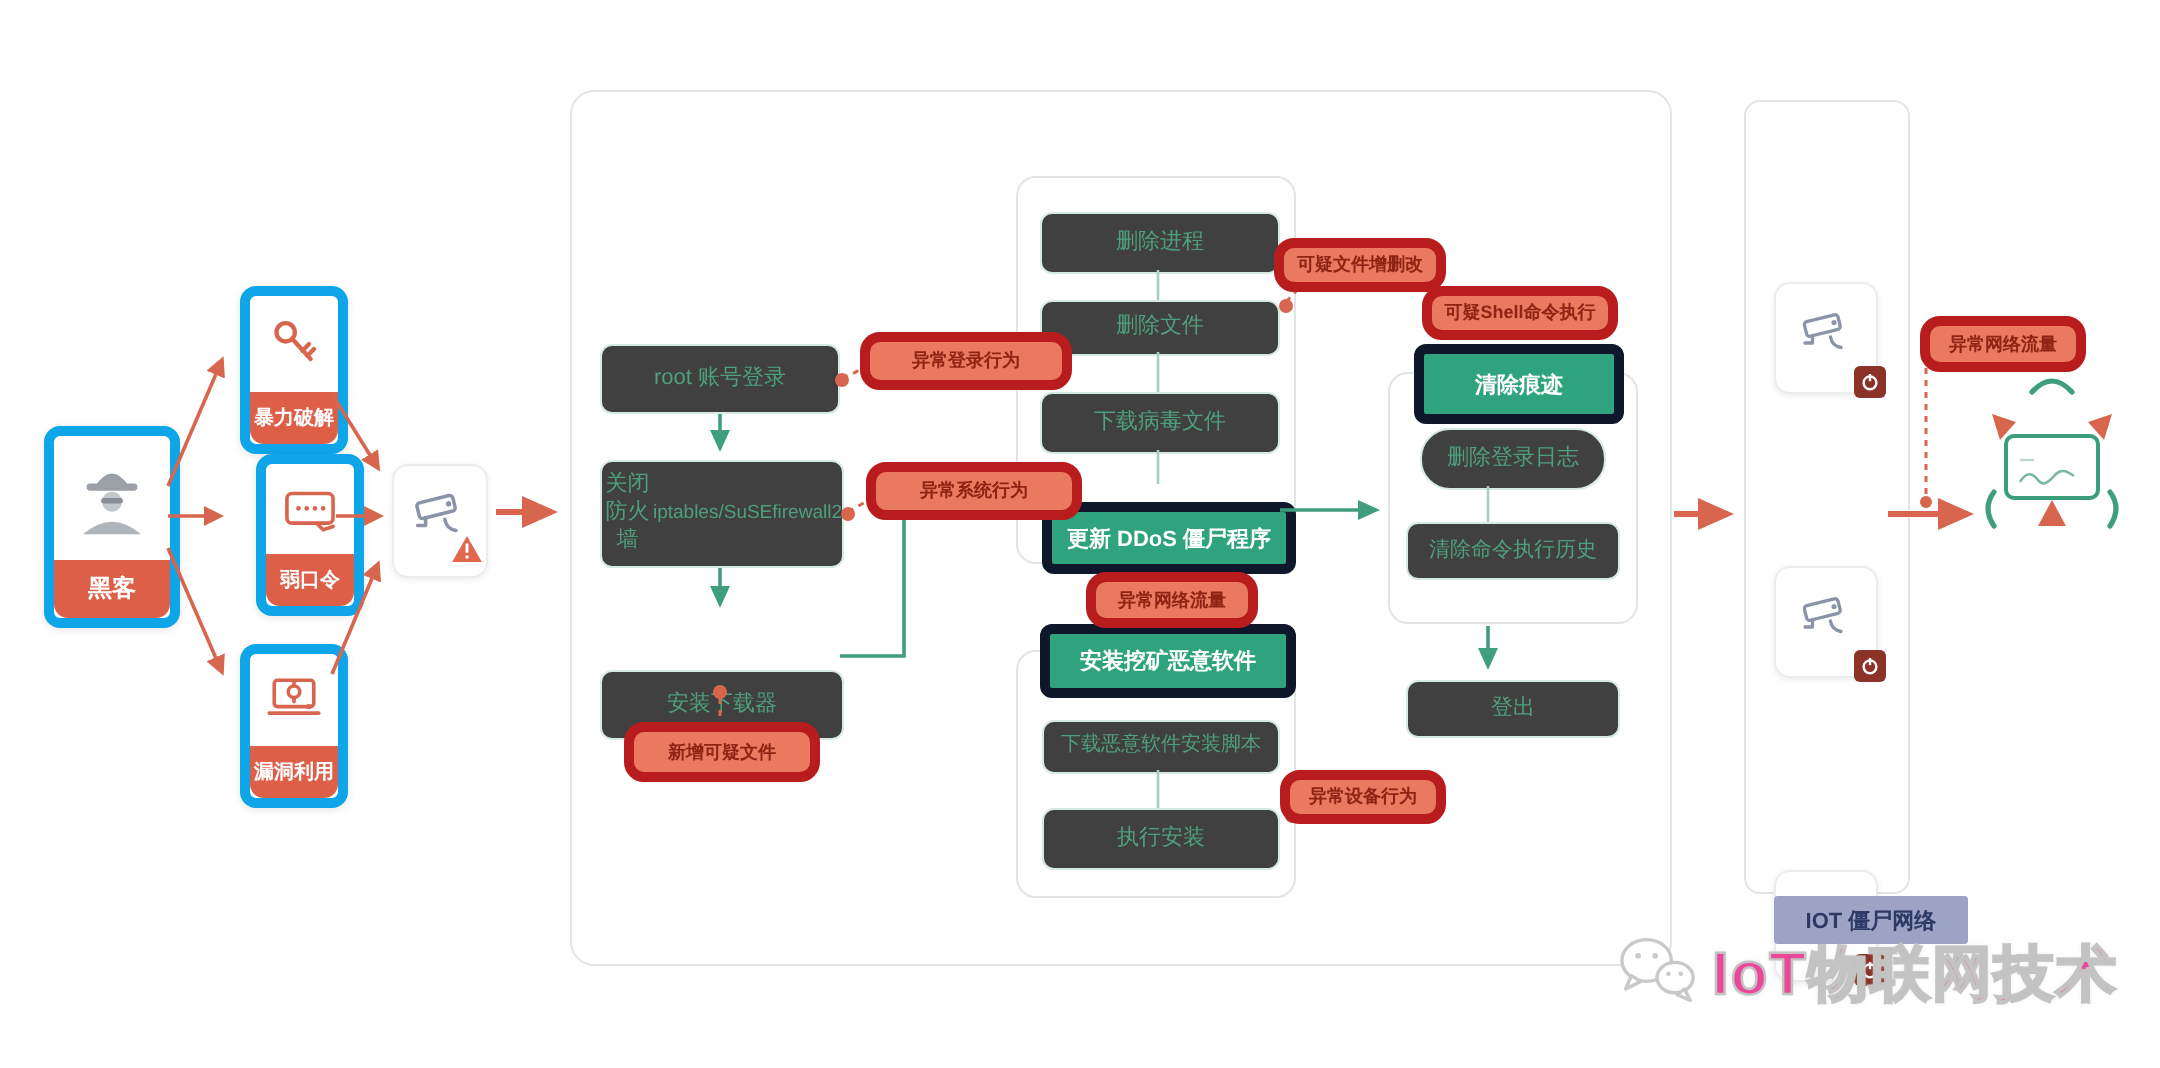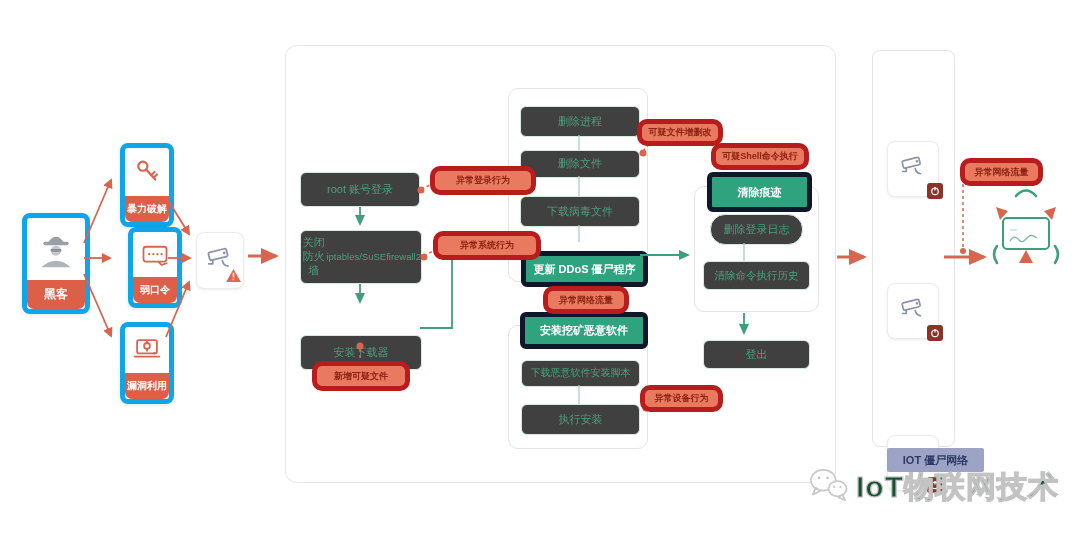--- a/index.html
+++ b/index.html
@@ -29,21 +29,21 @@
     border-radius:0 0 7px 7px;height:26px;}
   .iot-bar{background:#9CA3C4;color:#2D3A66;font-weight:bold;font-size:11px;
     display:flex;align-items:center;justify-content:center;border-radius:2px;z-index:2;}
   .camcard{background:#fff;border:1px solid #ECECEC;border-radius:8px;
     box-shadow:0 1px 3px rgba(0,0,0,0.08);z-index:2;
     display:flex;align-items:center;justify-content:center;position:relative;}
   .virus-badge{position:absolute;right:-5px;bottom:-3px;width:16px;height:16px;
     background:#8C3226;border-radius:3px;display:flex;align-items:center;justify-content:center;z-index:3;}
   svg.connectors{position:absolute;left:0;top:0;z-index:4;pointer-events:none;}
   .watermark{z-index:10;display:flex;align-items:center;gap:6px;}
-  .watermark .wm-text{font-size:30px;font-weight:bold;color:#14532d;
+  .watermark .wm-text{font-size:30px;font-weight:bold;color:#ec4899;
     -webkit-text-stroke:1.2px #c3c3c3;text-shadow:0 0 2px rgba(190,190,190,.55);letter-spacing:1px;}
 </style>
 </head>
 <body>
 
 <svg class="connectors" width="1080" height="534" viewBox="0 0 1080 534">
   <defs>
     <marker id="mO" markerUnits="userSpaceOnUse" markerWidth="10" markerHeight="10" refX="8" refY="5" orient="auto">
       <path d="M0,0 L10,5 L0,10 z" fill="#D8664F"></path>
     </marker>

